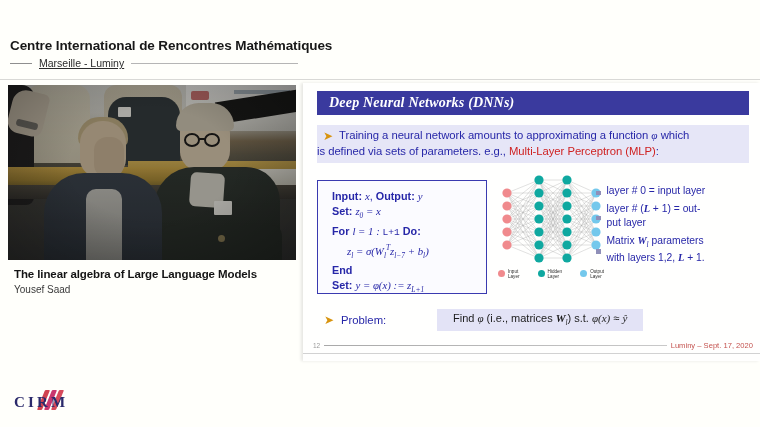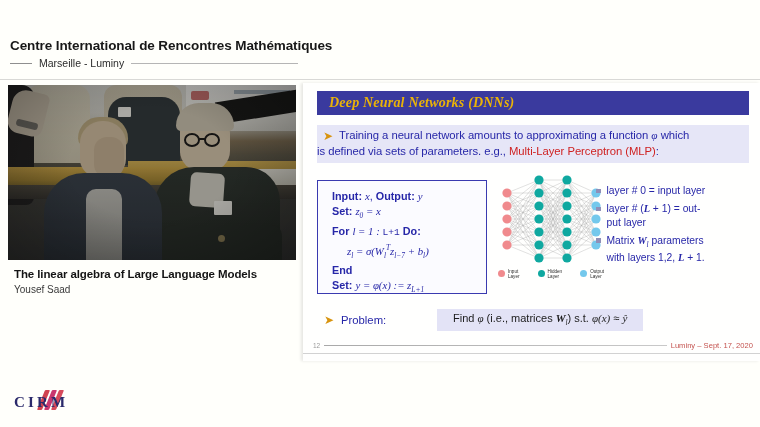--- a/index.html
+++ b/index.html
@@ -39,20 +39,21 @@
     gap: 7px;
     margin-top: 4px;
     width: 288px;
   }
   .hs-rule-left { width: 22px; height: 1px; background: #8f8f8f; flex: 0 0 auto; }
   .hs-text {
     font-size: 10.5px;
     color: #2b2b2b;
     white-space: nowrap;
     flex: 0 0 auto;
+    text-decoration: underline;
   }
   .hs-rule-right { flex: 1 1 auto; height: 1px; background: #b5b5b5; }
 
   .header-divider {
     position: absolute;
     left: 0; top: 79px;
     width: 760px; height: 1px;
     background: #d9d9d6;
   }
 
@@ -299,21 +300,21 @@
     background: #3a3a9e;
     display: flex;
     align-items: center;
   }
   .slide-title-text {
     margin-left: 12px;
     font-family: "Liberation Serif", serif;
     font-style: italic;
     font-weight: bold;
     font-size: 14px;
-    color: #eab308;
+    color: #ffffff;
     letter-spacing: .2px;
   }
 
   
   .para {
     position: absolute;
     left: 14px; top: 42px;
     width: 432px;
     background: #e6e6f7;
     padding: 3px 4px 4px 0px;
@@ -384,21 +385,21 @@
   .rlist {
     position: absolute;
     left: 293px; top: 101px;
     width: 160px;
     color: #2727a8;
     font-size: 10.3px;
     line-height: 13.6px;
   }
   .rlist-item {
     display: flex;
-    align-items: flex-start;
+    align-items: center;
     margin-bottom: 4.5px;
   }
   .sq {
     flex: 0 0 auto;
     width: 4.5px; height: 4.5px;
     background: #8f8fb8;
     margin: 4.5px 6px 0 0;
   }
 
   

